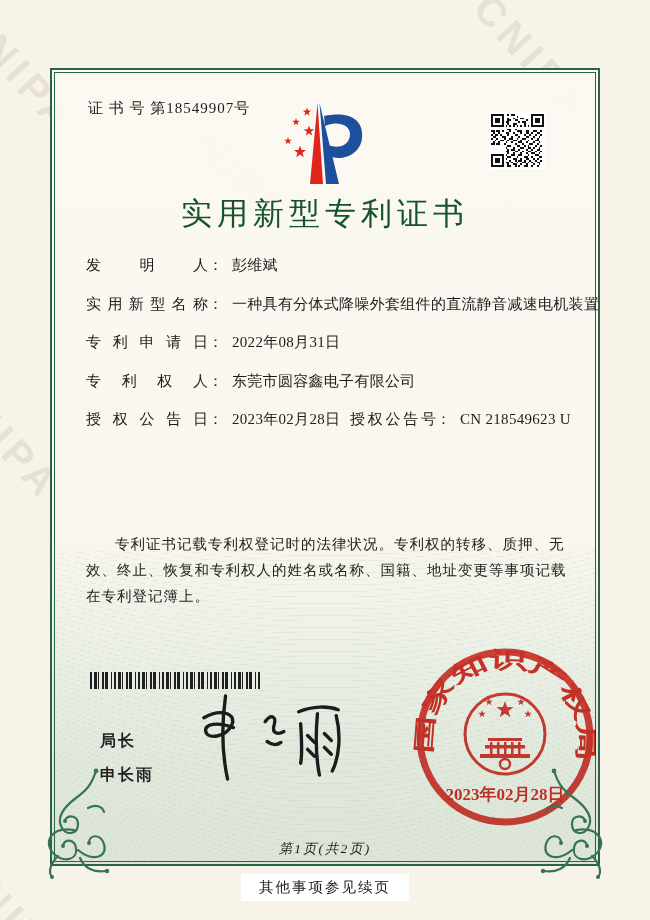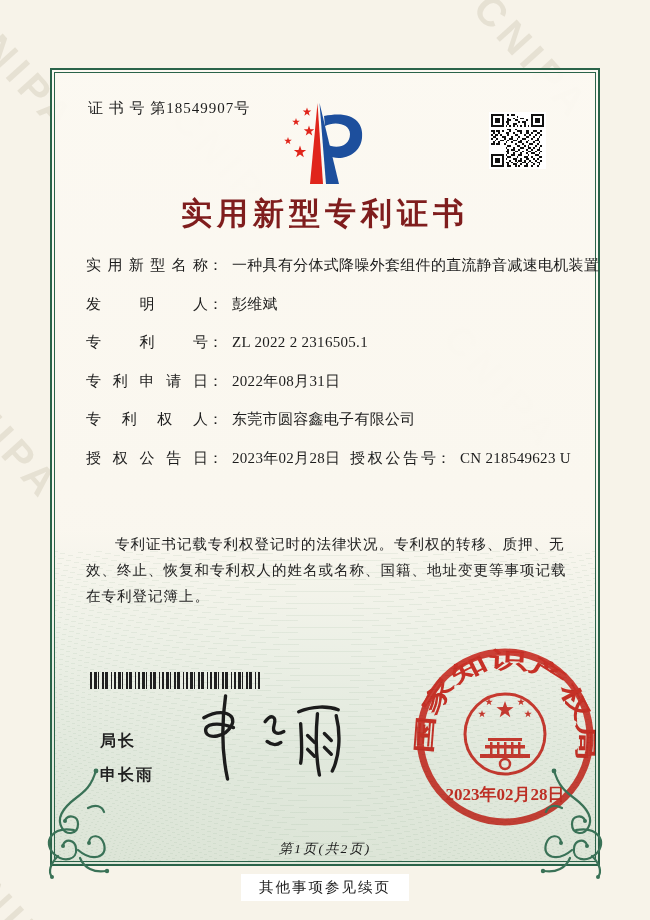--- a/index.html
+++ b/index.html
@@ -39,21 +39,21 @@
     background:repeating-radial-gradient(ellipse 1400px 420px at 50% 130%,
       rgba(110,150,115,0.10) 0 1px, rgba(0,0,0,0) 1px 8px);
     pointer-events:none;
   }
   
   .cert-no{position:absolute;left:88px;top:99px;font-size:15px;letter-spacing:1px;z-index:2;}
   .logo{position:absolute;left:272px;top:100px;width:100px;height:90px;z-index:2;}
   .qr{position:absolute;left:489px;top:112px;width:57px;height:57px;z-index:2;background:#fff;padding:2px;box-sizing:border-box;}
   .title{
     position:absolute;left:0;right:0;top:193px;text-align:center;
-    font-size:31px;font-weight:700;letter-spacing:5px;color:#7f1d1d;z-index:2;
+    font-size:31px;font-weight:400;letter-spacing:5px;color:#14532d;z-index:2;
   }
   
   .fields{position:absolute;left:86px;top:254px;width:500px;z-index:2;font-size:15px;}
   .f-row{position:relative;height:38.5px;line-height:22px;white-space:nowrap;}
   .f-label{display:inline-block;width:122px;text-align:justify;text-align-last:justify;vertical-align:top;}
   .f-colon{display:inline-block;vertical-align:top;}
   .f-value{display:inline-block;margin-left:9px;vertical-align:top;letter-spacing:0.3px;}
   .grant-pair{position:absolute;left:264px;top:0;}
   .grant-pair .f-label{width:86px;}
   
@@ -139,27 +139,24 @@
       <rect x="24" y="2" width="3" height="3"></rect>
       <rect x="2" y="24" width="3" height="3"></rect>
     <path d="M9,0h1v1h-1z M11,0h2v1h-2z M14,1h1v1h-1z M9,2h1v2h-1z M12,2h1v1h-1z M16,2h2v1h-2z M10,3h1v1h-1z M13,3h2v1h-2z M19,3h1v1h-1z M8,4h2v1h-2z M15,4h1v1h-1z M17,4h2v1h-2z M9,5h1v1h-1z M12,5h2v1h-2z M18,5h1v1h-1z M8,6h1v1h-1z M10,6h1v1h-1z M12,6h1v1h-1z M14,6h1v1h-1z M16,6h1v1h-1z M18,6h1v1h-1z M20,6h1v1h-1z M9,8h2v1h-2z M13,8h1v1h-1z M0,9h2v1h-2z M3,9h2v1h-2z M6,9h1v1h-1z M10,9h1v1h-1z M14,9h3v1h-3z M19,9h2v2h-2z M23,9h2v1h-2z M27,9h1v1h-1z M1,10h1v1h-1z M4,10h1v1h-1z M8,10h2v1h-2z M12,10h1v1h-1z M16,10h1v1h-1z M22,10h1v1h-1z M25,10h2v1h-2z M0,11h1v1h-1z M2,11h2v1h-2z M5,11h1v1h-1z M9,11h1v1h-1z M13,11h2v1h-2z M18,11h1v1h-1z M21,11h1v1h-1z M24,11h1v1h-1z M27,11h1v1h-1z M1,12h2v1h-2z M6,12h2v1h-2z M11,12h1v1h-1z M15,12h1v1h-1z M19,12h2v1h-2z M23,12h1v1h-1z M26,12h1v1h-1z M0,13h1v1h-1z M3,13h1v1h-1z M7,13h1v1h-1z M10,13h2v1h-2z M14,13h1v1h-1z M17,13h2v1h-2z M22,13h1v1h-1z M25,13h1v1h-1z M2,14h1v1h-1z M5,14h2v1h-2z M9,14h1v1h-1z M12,14h2v1h-2z M16,14h1v1h-1z M20,14h1v1h-1z M24,14h2v1h-2z M1,15h1v1h-1z M4,15h1v1h-1z M8,15h1v1h-1z M11,15h1v1h-1z M15,15h2v1h-2z M19,15h1v1h-1z M23,15h1v1h-1z M26,15h1v1h-1z M0,16h2v1h-2z M3,16h2v1h-2z M7,16h1v1h-1z M13,16h1v1h-1z M17,16h1v1h-1z M21,16h2v1h-2z M25,16h1v1h-1z M9,17h2v1h-2z M14,17h2v1h-2z M18,17h1v1h-1z M20,17h1v1h-1z M24,17h1v1h-1z M27,17h1v1h-1z M8,18h1v1h-1z M12,18h1v1h-1z M16,18h2v1h-2z M20,18h2v1h-2z M23,18h1v1h-1z M26,18h1v1h-1z M9,19h1v1h-1z M11,19h2v1h-2z M15,19h1v1h-1z M19,19h1v1h-1z M22,19h1v1h-1z M25,19h2v1h-2z M8,20h2v1h-2z M13,20h2v1h-2z M17,20h1v1h-1z M20,20h2v1h-2z M24,20h1v1h-1z M27,20h1v1h-1z M9,21h1v1h-1z M12,21h1v1h-1z M16,21h1v1h-1z M19,21h1v1h-1z M22,21h2v1h-2z M26,21h1v1h-1z M8,22h1v1h-1z M11,22h2v1h-2z M15,22h2v1h-2z M20,22h1v1h-1z M24,22h2v1h-2z M9,23h2v1h-2z M14,23h1v1h-1z M18,23h2v1h-2z M22,23h1v1h-1z M26,23h2v1h-2z M8,24h1v1h-1z M12,24h2v1h-2z M16,24h1v1h-1z M19,24h2v1h-2z M23,24h1v1h-1z M25,24h1v1h-1z M10,25h1v1h-1z M13,25h1v1h-1z M15,25h2v1h-2z M18,25h1v1h-1z M21,25h1v1h-1z M24,25h1v1h-1z M27,25h1v1h-1z M8,26h2v1h-2z M11,26h1v1h-1z M14,26h1v1h-1z M17,26h2v1h-2z M20,26h1v1h-1z M22,26h1v1h-1z M25,26h2v1h-2z M9,27h1v1h-1z M12,27h2v1h-2z M16,27h1v1h-1z M19,27h1v1h-1z M23,27h1v1h-1z M26,27h1v1h-1z M9,28h2v1h-2z M13,28h1v1h-1z M15,28h1v1h-1z M18,28h2v1h-2z M22,28h1v1h-1z M25,28h1v1h-1z"></path>
   </g>
 </svg>
 
 <div class="title">实用新型专利证书</div>
 
 <div class="fields">
   <div class="f-row">
+    <span class="f-label">发明人</span><span class="f-colon">：</span><span class="f-value">彭维斌</span>
+  </div>
+  <div class="f-row">
     <span class="f-label">实用新型名称</span><span class="f-colon">：</span><span class="f-value">一种具有分体式降噪外套组件的直流静音减速电机装置</span>
-  </div>
-  <div class="f-row">
-    <span class="f-label">发明人</span><span class="f-colon">：</span><span class="f-value">彭维斌</span>
-  </div>
-  <div class="f-row">
-    <span class="f-label">专利号</span><span class="f-colon">：</span><span class="f-value">ZL 2022 2 2316505.1</span>
   </div>
   <div class="f-row">
     <span class="f-label">专利申请日</span><span class="f-colon">：</span><span class="f-value">2022年08月31日</span>
   </div>
   <div class="f-row">
     <span class="f-label">专利权人</span><span class="f-colon">：</span><span class="f-value">东莞市圆容鑫电子有限公司</span>
   </div>
   <div class="f-row">
     <span class="f-label">授权公告日</span><span class="f-colon">：</span><span class="f-value">2023年02月28日</span>
     <span class="grant-pair">

